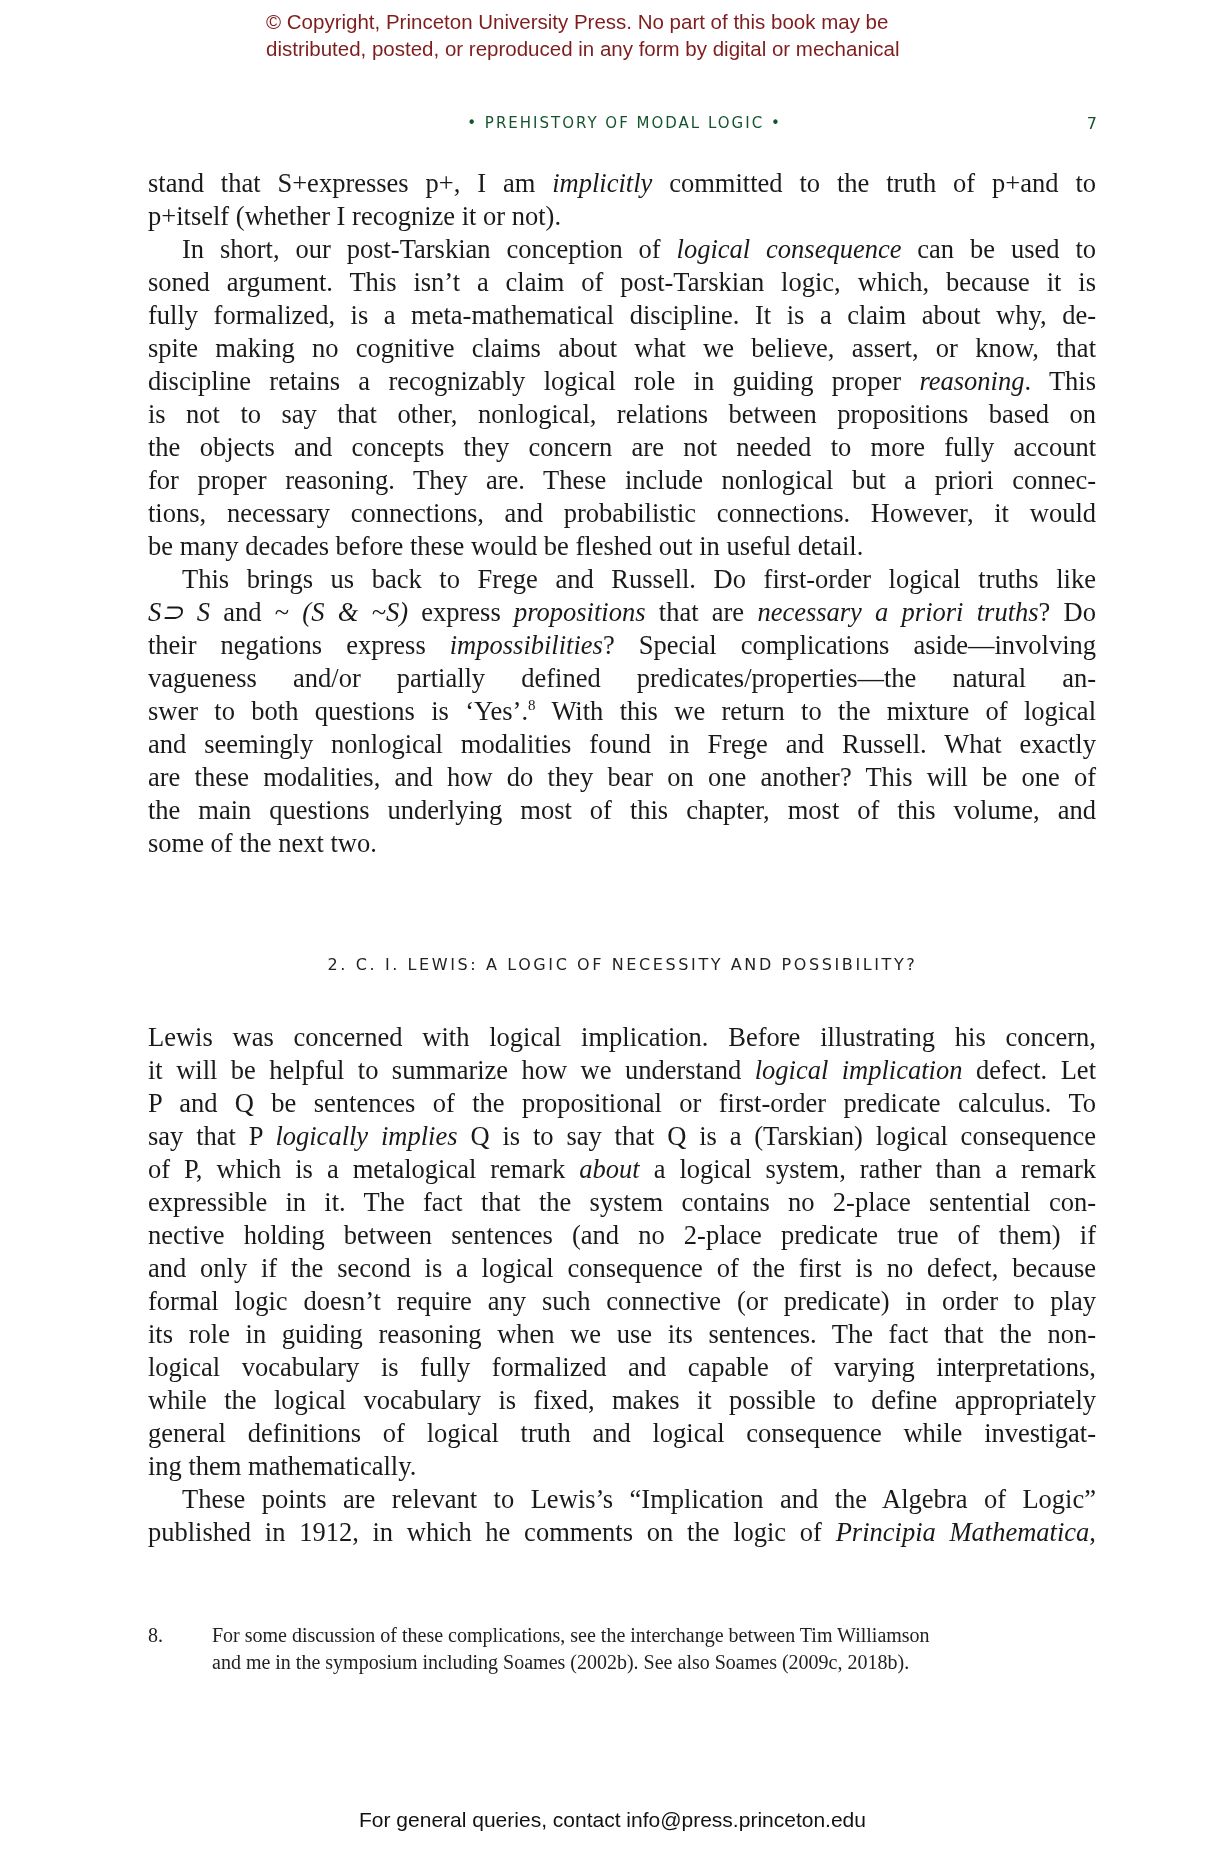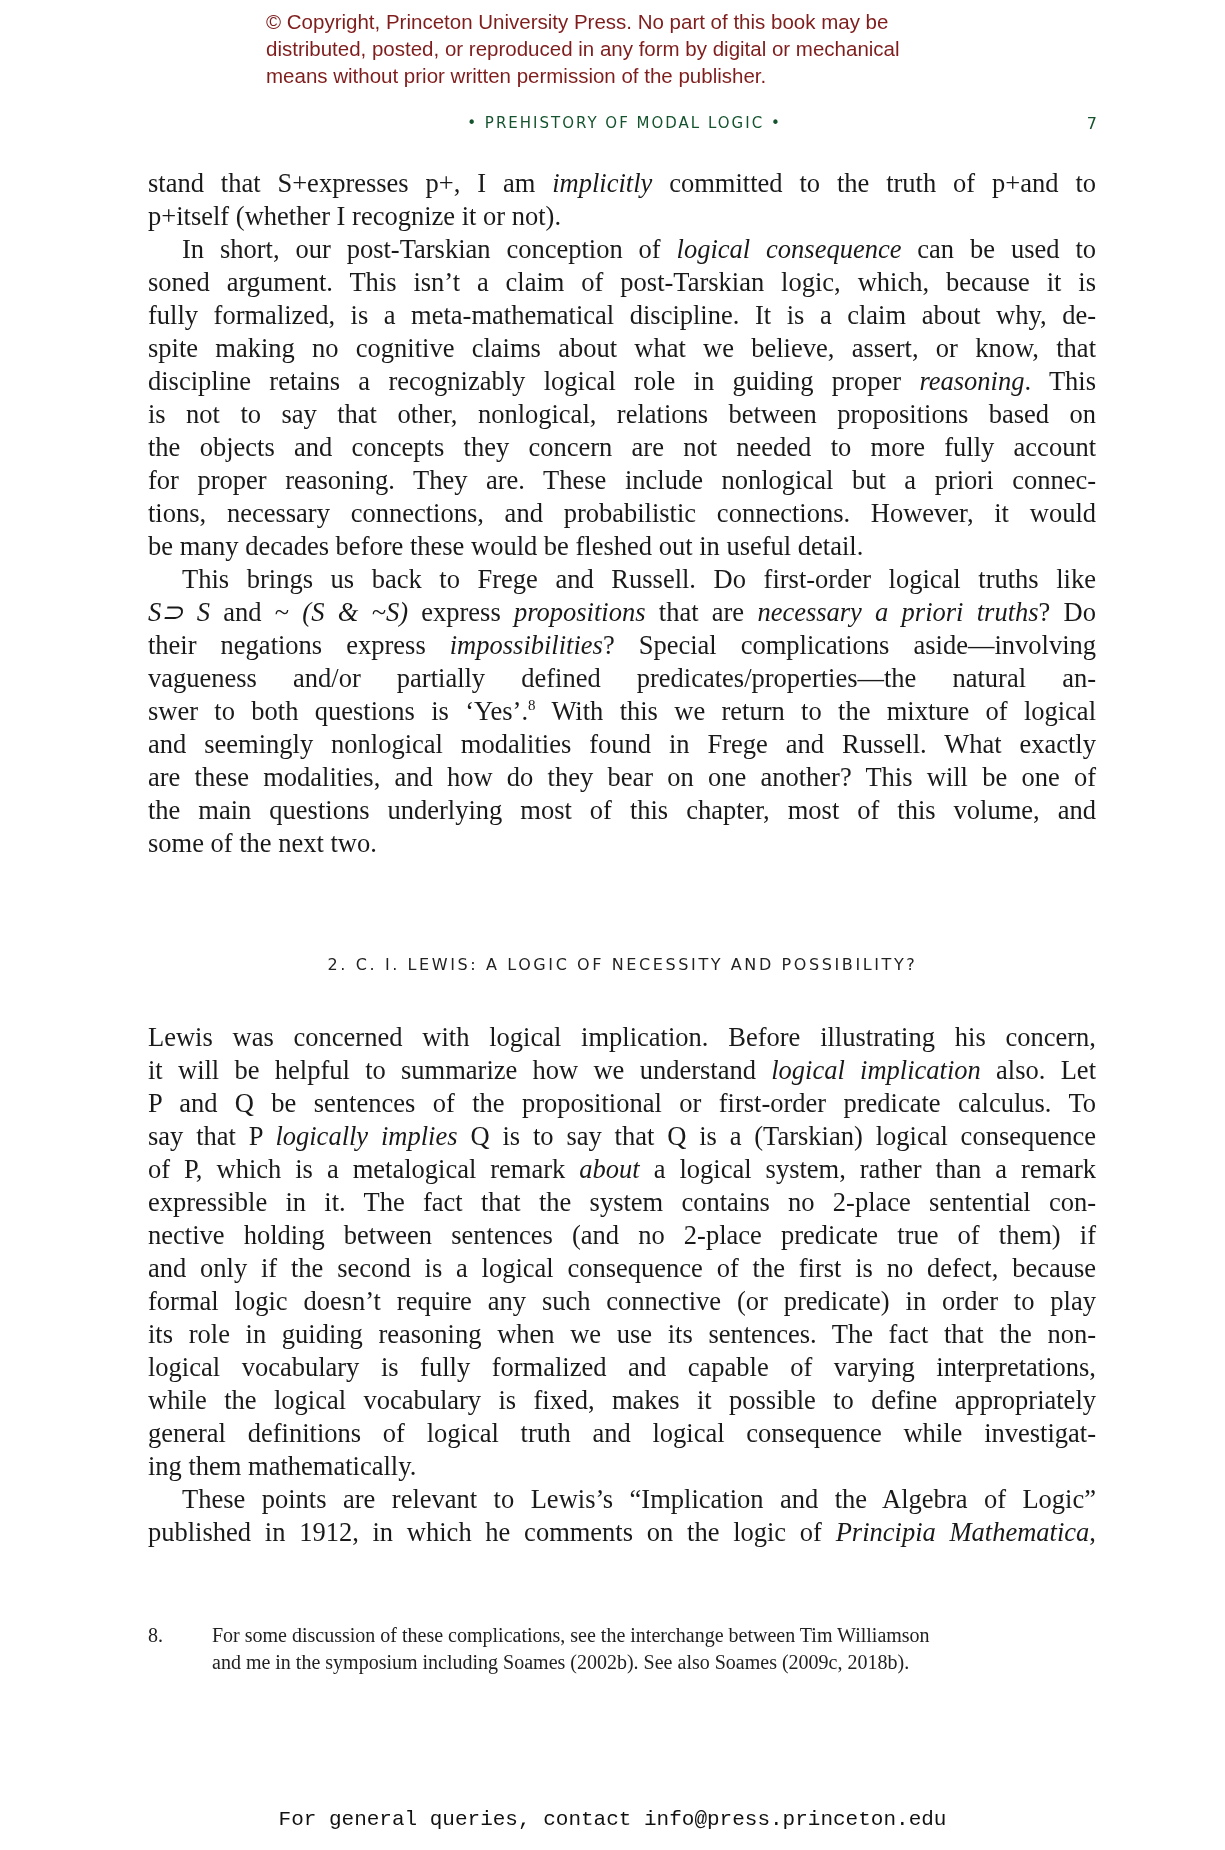--- a/index.html
+++ b/index.html
@@ -30,30 +30,29 @@
     font-family: "DejaVu Sans", sans-serif; font-size: 16px; letter-spacing: 2.6px; color: #222;
   }
   .footnote {
     position: absolute; left: 148px; top: 1622px; width: 948px;
     font-family: "Liberation Serif", serif; font-size: 20px; line-height: 27px; color: #222;
   }
   .footnote .num { position: absolute; left: 0; top: 0; }
   .footnote .fn-text { margin-left: 64px; }
   .footer {
     position: absolute; left: 0; right: 0; top: 1808px; text-align: center;
-    font-family: Liberation Mono, monospace; font-size: 21px; color: #111;
+    font-family: Liberation Sans, sans-serif; font-size: 21px; color: #111;
   }
 </style>
 </head>
 <body>
 
 <div class="copyright">
   <div>© Copyright, Princeton University Press. No part of this book may be</div>
   <div>distributed, posted, or reproduced in any form by digital or mechanical</div>
-  <div>means without prior written permission of the publisher.</div>
 </div>
 
 <div class="running-head">
   <span class="title">• PREHISTORY OF MODAL LOGIC •</span>
   <span class="pnum">7</span>
 </div>
 
 <div class="body-text" id="section1" style="top:167px;">
     <span class="line"><span>stand that S+expresses p+, I am </span><em>implicitly</em><span> committed to the truth of p+and to</span></span>
     <span class="line last"><span>p+itself (whether I recognize it or not).</span></span>
@@ -75,21 +74,21 @@
     <span class="line"><span>and seemingly nonlogical modalities found in Frege and Russell. What exactly</span></span>
     <span class="line"><span>are these modalities, and how do they bear on one another? This will be one of</span></span>
     <span class="line"><span>the main questions underlying most of this chapter, most of this volume, and</span></span>
     <span class="line last"><span>some of the next two.</span></span>
   </div>
 
 <div class="section-heading">2. C. I. LEWIS: A LOGIC OF NECESSITY AND POSSIBILITY?</div>
 
 <div class="body-text" id="section2" style="top:1021px;">
     <span class="line"><span>Lewis was concerned with logical implication. Before illustrating his concern,</span></span>
-    <span class="line"><span>it will be helpful to summarize how we understand </span><em>logical implication</em><span> also. Let</span></span>
+    <span class="line"><span>it will be helpful to summarize how we understand </span><em>logical implication</em><span> defect. Let</span></span>
     <span class="line"><span>P and Q be sentences of the propositional or first-order predicate calculus. To</span></span>
     <span class="line"><span>say that P </span><em>logically implies</em><span> Q is to say that Q is a (Tarskian) logical consequence</span></span>
     <span class="line"><span>of P, which is a metalogical remark </span><em>about</em><span> a logical system, rather than a remark</span></span>
     <span class="line"><span>expressible in it. The fact that the system contains no 2-place sentential con-</span></span>
     <span class="line"><span>nective holding between sentences (and no 2-place predicate true of them) if</span></span>
     <span class="line"><span>and only if the second is a logical consequence of the first is no defect, because</span></span>
     <span class="line"><span>formal logic doesn’t require any such connective (or predicate) in order to play</span></span>
     <span class="line"><span>its role in guiding reasoning when we use its sentences. The fact that the non-</span></span>
     <span class="line"><span>logical vocabulary is fully formalized and capable of varying interpretations,</span></span>
     <span class="line"><span>while the logical vocabulary is fixed, makes it possible to define appropriately</span></span>

